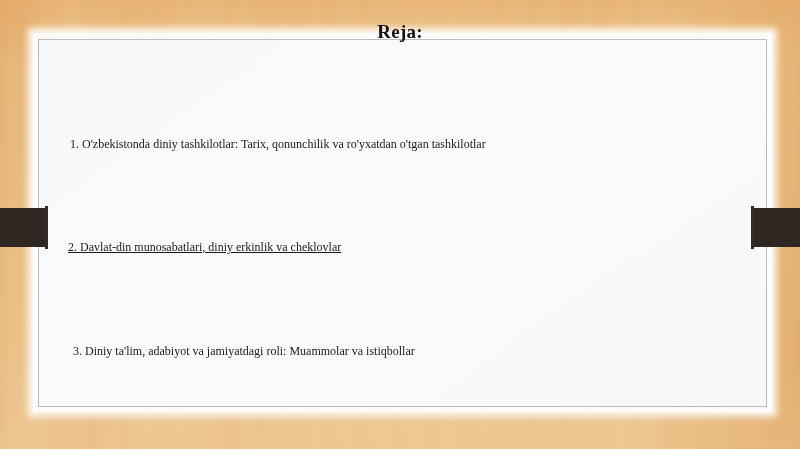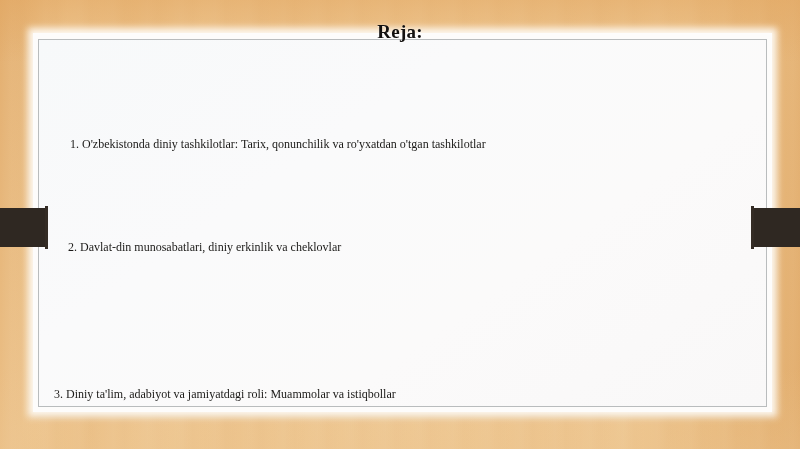--- a/index.html
+++ b/index.html
@@ -151,22 +151,22 @@
   }
   .list-item {
     position: absolute;
     font-family: "Liberation Serif", serif;
     font-size: 12px;
     line-height: 20px;
     color: #1b1a18;
     white-space: nowrap;
   }
   .list-item.i0 { left: 31px; top: 94px; }
-  .list-item.i1 { left: 29px; top: 197px; }
-  .list-item.i2 { left: 15px; top: 301px; margin-top: 43px; }
+  .list-item.i1 { left: 29px; top: 197px; text-decoration: underline; }
+  .list-item.i2 { left: 34px; top: 301px; }
 
   
   .ribbon {
     position: absolute;
     top: 208px;
     height: 39px;
     background: #2f2822;
     z-index: 7;
   }
   .ribbon-left {

